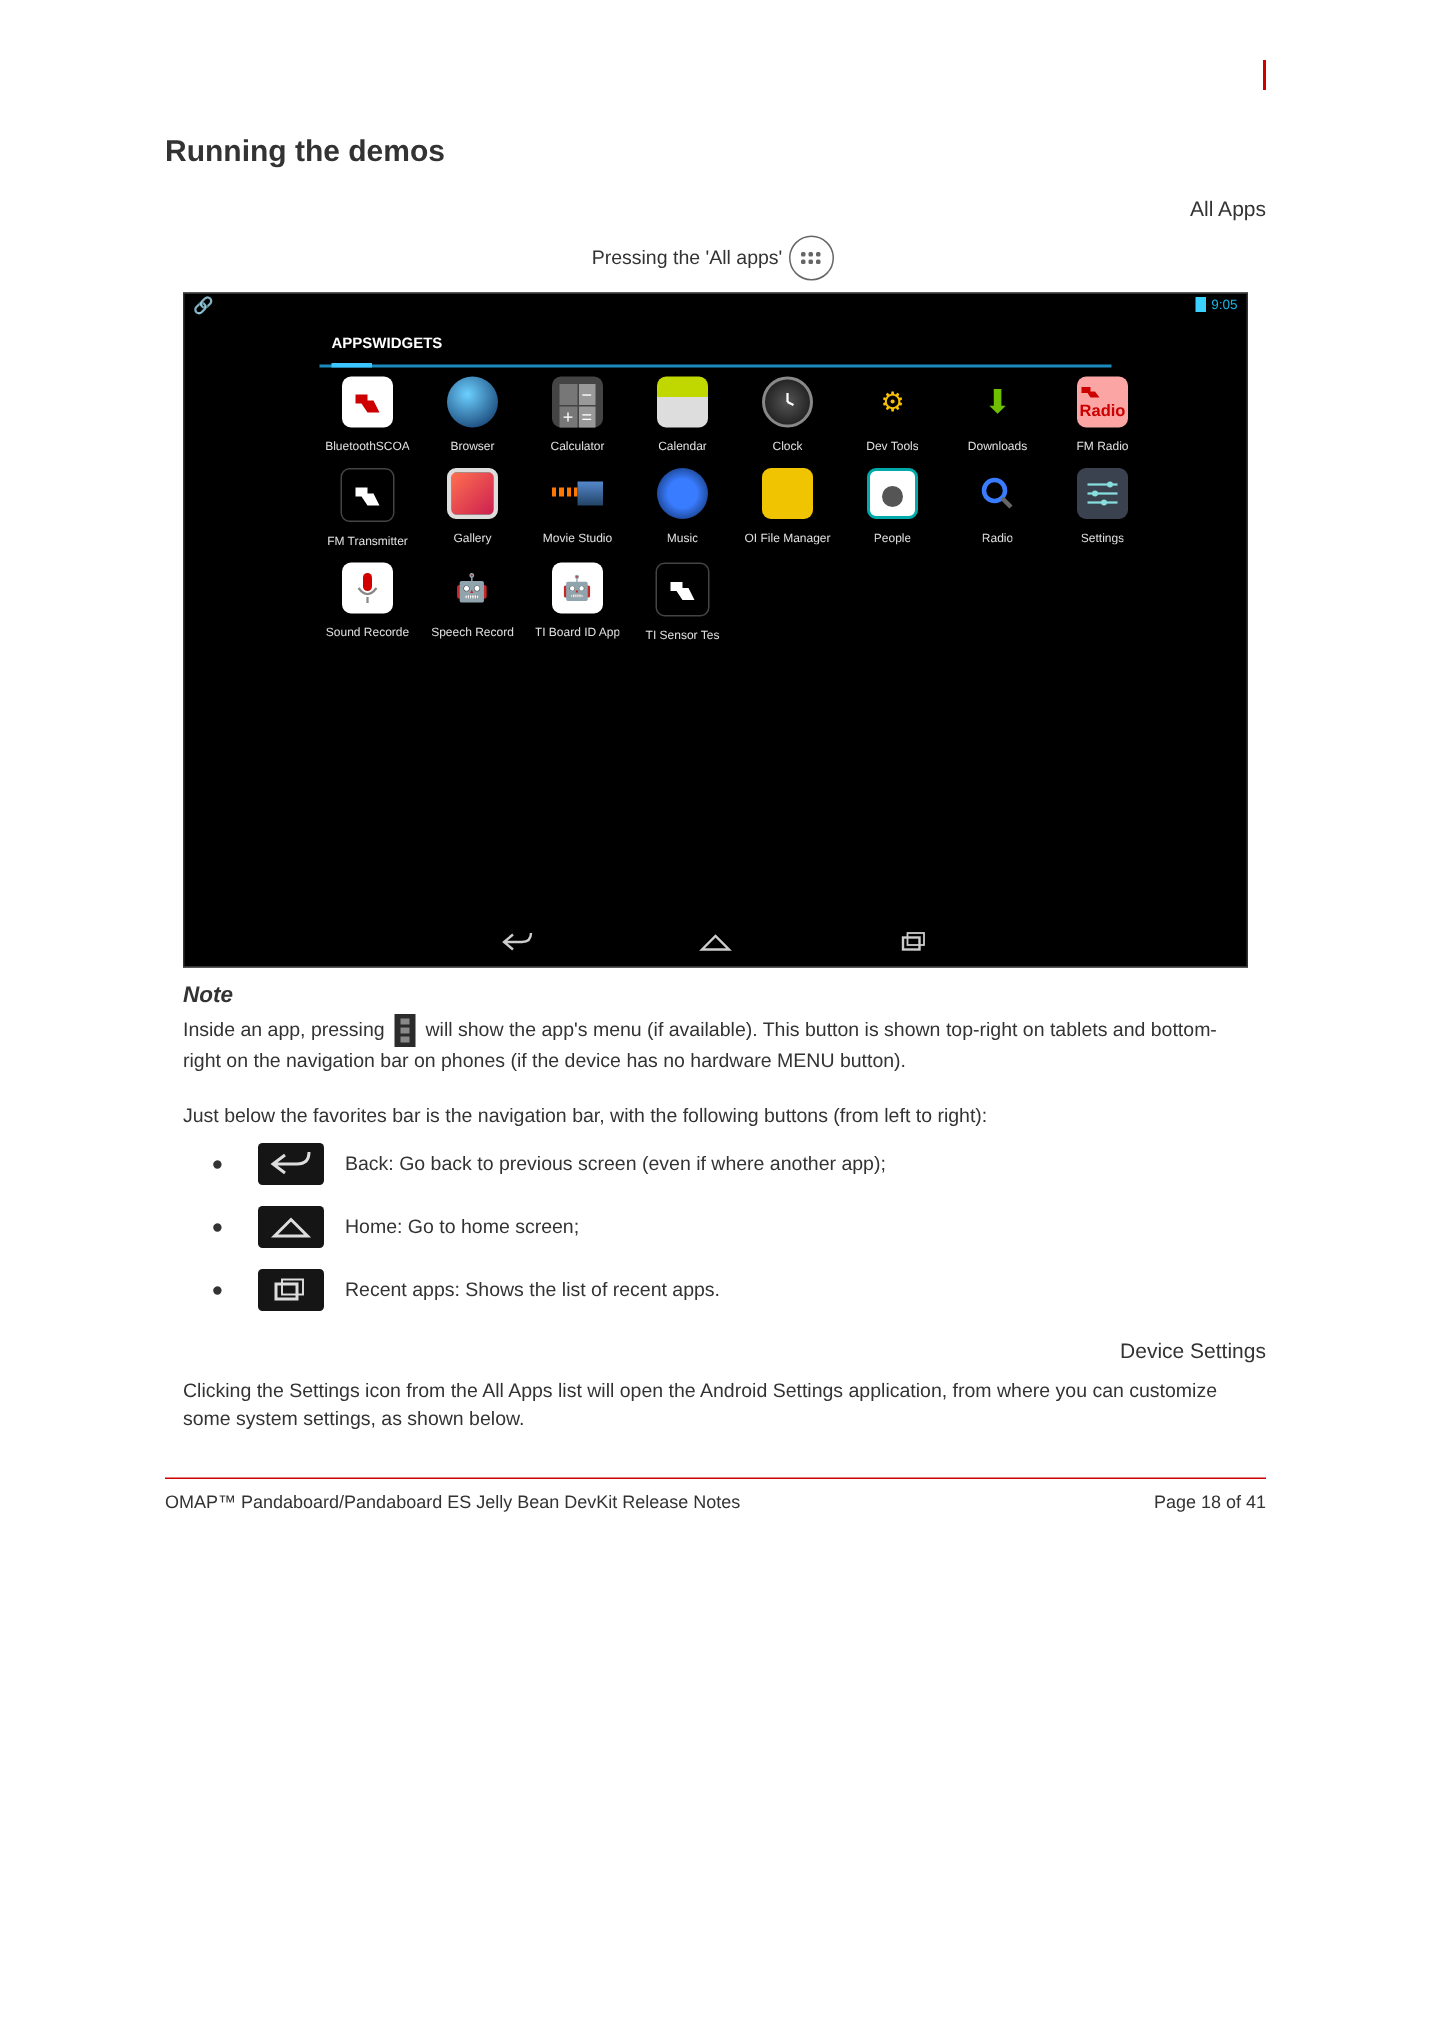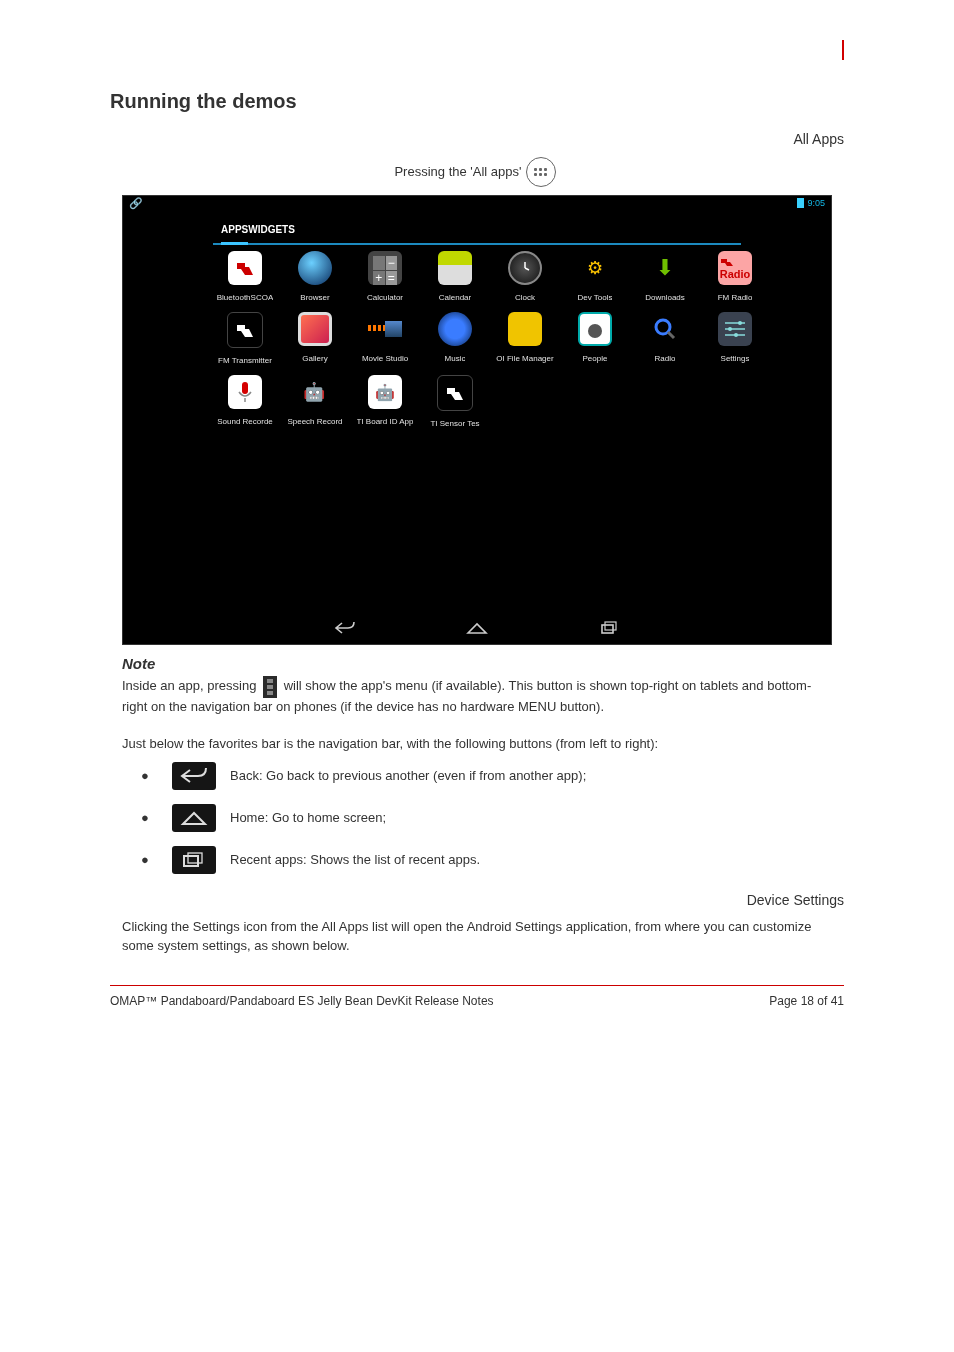--- a/index.html
+++ b/index.html
@@ -444,21 +444,21 @@
   <div class="body-text">Just below the favorites bar is the navigation bar, with the following buttons (from left to right):</div>
 
   <div class="nav-list" id="nav-list">
       <div class="nav-item">
         <div class="bullet">●</div>
         <div class="icon-box">
           <svg width="30" height="18" viewBox="0 0 30 18">
             <path d="M11 3 L3 9 L11 15 M3 9 H19 Q27 9 27 1" fill="none" stroke="#ddd" stroke-width="2"></path>
           </svg>
         </div>
-        <div>Back: Go back to previous another (even if from another app);</div>
+        <div>Back: Go back to previous screen (even if where another app);</div>
       </div>
       <div class="nav-item">
         <div class="bullet">●</div>
         <div class="icon-box">
           <svg width="30" height="18" viewBox="0 0 30 18">
             <path d="M4 15 L15 4 L26 15 Z" fill="none" stroke="#ddd" stroke-width="2"></path>
           </svg>
         </div>
         <div>Home: Go to home screen;</div>
       </div>

